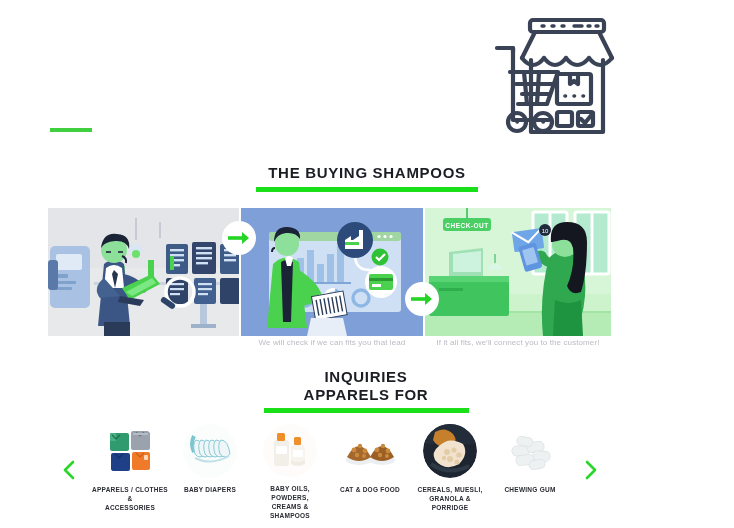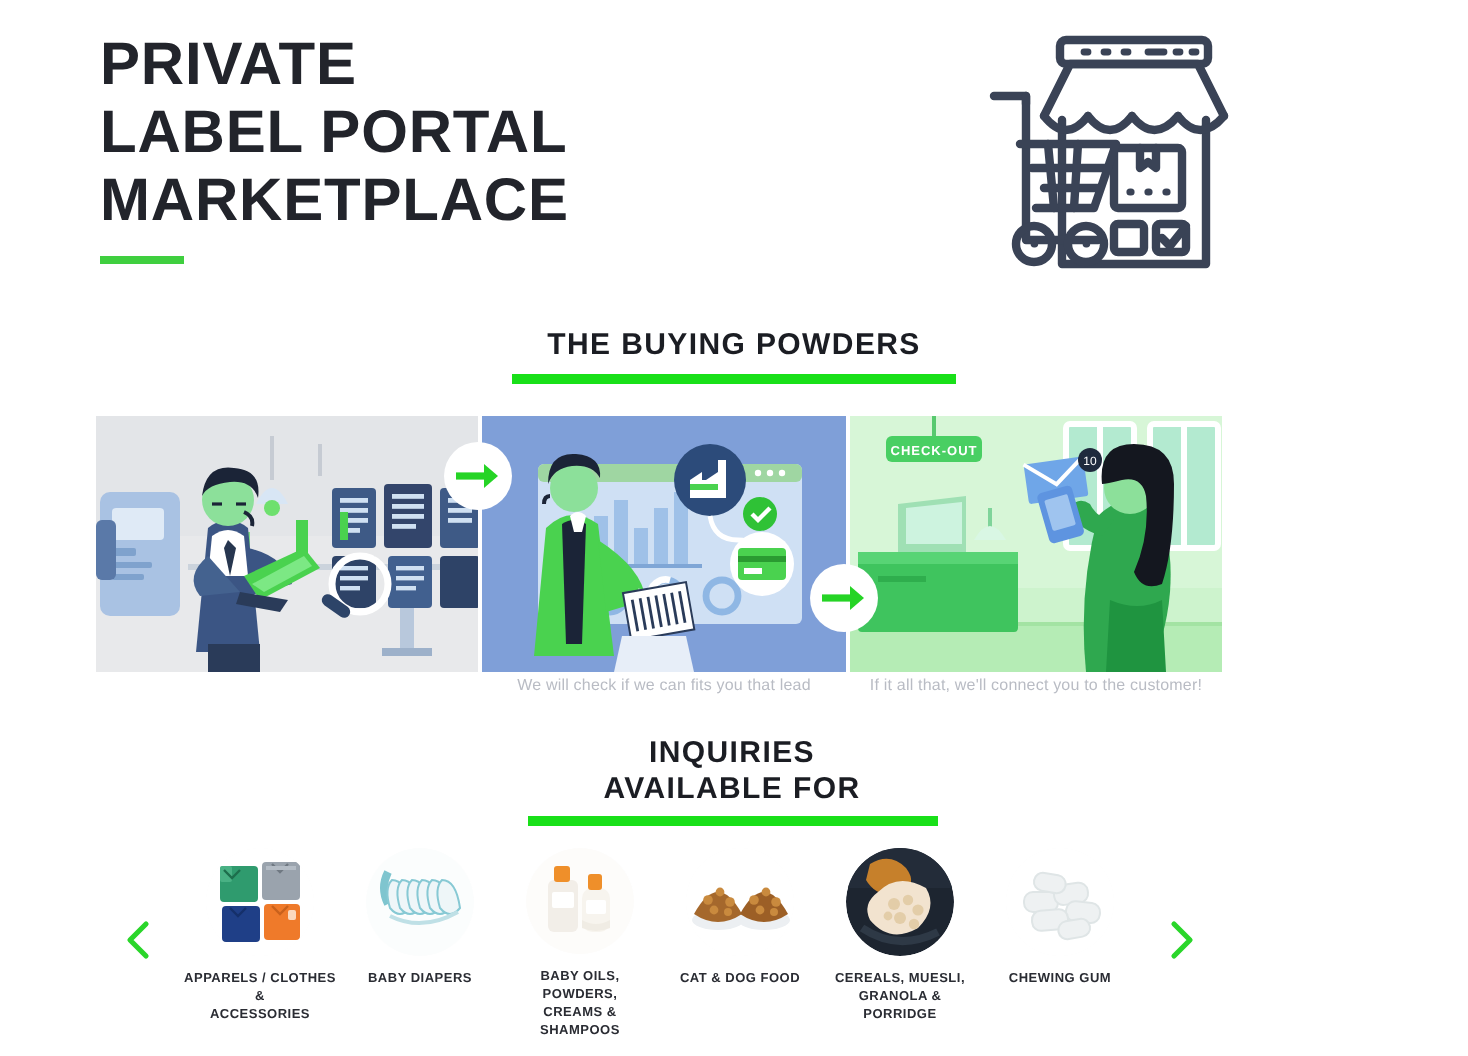--- a/index.html
+++ b/index.html
@@ -89,23 +89,20 @@
   }
   #chev-left  { left: 10px; }
   #chev-right { left: 532px; }
 </style>
 </head>
 <body>
 
 <div class="page">
 
   <div class="hero">
-    <div class="hero-title">PRIVATE
-LABEL PORTAL
-MARKETPLACE</div>
     <div class="hero-underline"></div>
 
     <div class="hero-icon">
       <svg viewBox="0 0 130 135" width="130" height="135">
         <g fill="none" stroke="#3a4356" stroke-width="4.2" stroke-linecap="round" stroke-linejoin="round">
 
           <path d="M45 52 L45 124 L117 124 L117 52"></path>
 
           <rect x="44" y="12" width="74" height="12" rx="3"></rect>
 
@@ -148,21 +145,21 @@
           <g stroke-width="3.4">
               <path d="M31 114 L31.4 114"></path>
               <path d="M57 114 L57.4 114"></path>
             </g>
         </g>
       </svg>
     </div>
   </div>
 
   <div class="sec-head" id="buying-head">
-    <div class="txt">THE BUYING POWDERS</div>
+    <div class="txt">THE BUYING SHAMPOOS</div>
     <div class="bar"></div>
   </div>
 
   <div class="process">
 
     <div class="panel p1">
       <svg viewBox="0 0 191 128" width="191" height="128">
         <rect width="191" height="128" fill="#e8e9eb"></rect>
 
         <rect x="0" y="0" width="191" height="60" fill="#e3e5e8"></rect>
@@ -385,26 +382,26 @@
   </div>
   <div class="arrow-circle" id="arrow2">
     <svg width="22" height="14" viewBox="0 0 22 14">
       <path d="M0 7 L16 7" stroke="#25d425" stroke-width="3.6"></path>
       <path d="M14 1 L21 7 L14 13 z" fill="#25d425"></path>
     </svg>
   </div>
 
   <div class="caps">
     <div class="cap" id="cap2">We will check if we can fits you that lead</div>
-    <div class="cap" id="cap3">If it all that, we'll connect you to the customer!</div>
+    <div class="cap" id="cap3">If it all fits, we'll connect you to the customer!</div>
   </div>
 
   <div class="sec-head" id="inq-head">
     <div class="txt">INQUIRIES
-AVAILABLE FOR</div>
+APPARELS FOR</div>
     <div class="bar"></div>
   </div>
 
   <div class="carousel">
 
     <div class="chev" id="chev-left">
       <svg width="14" height="20" viewBox="0 0 14 20">
         <path d="M11 2 L3 10 L11 18" fill="none" stroke="#2ad62a" stroke-width="2.6" stroke-linecap="round" stroke-linejoin="round"></path>
       </svg>
     </div>

